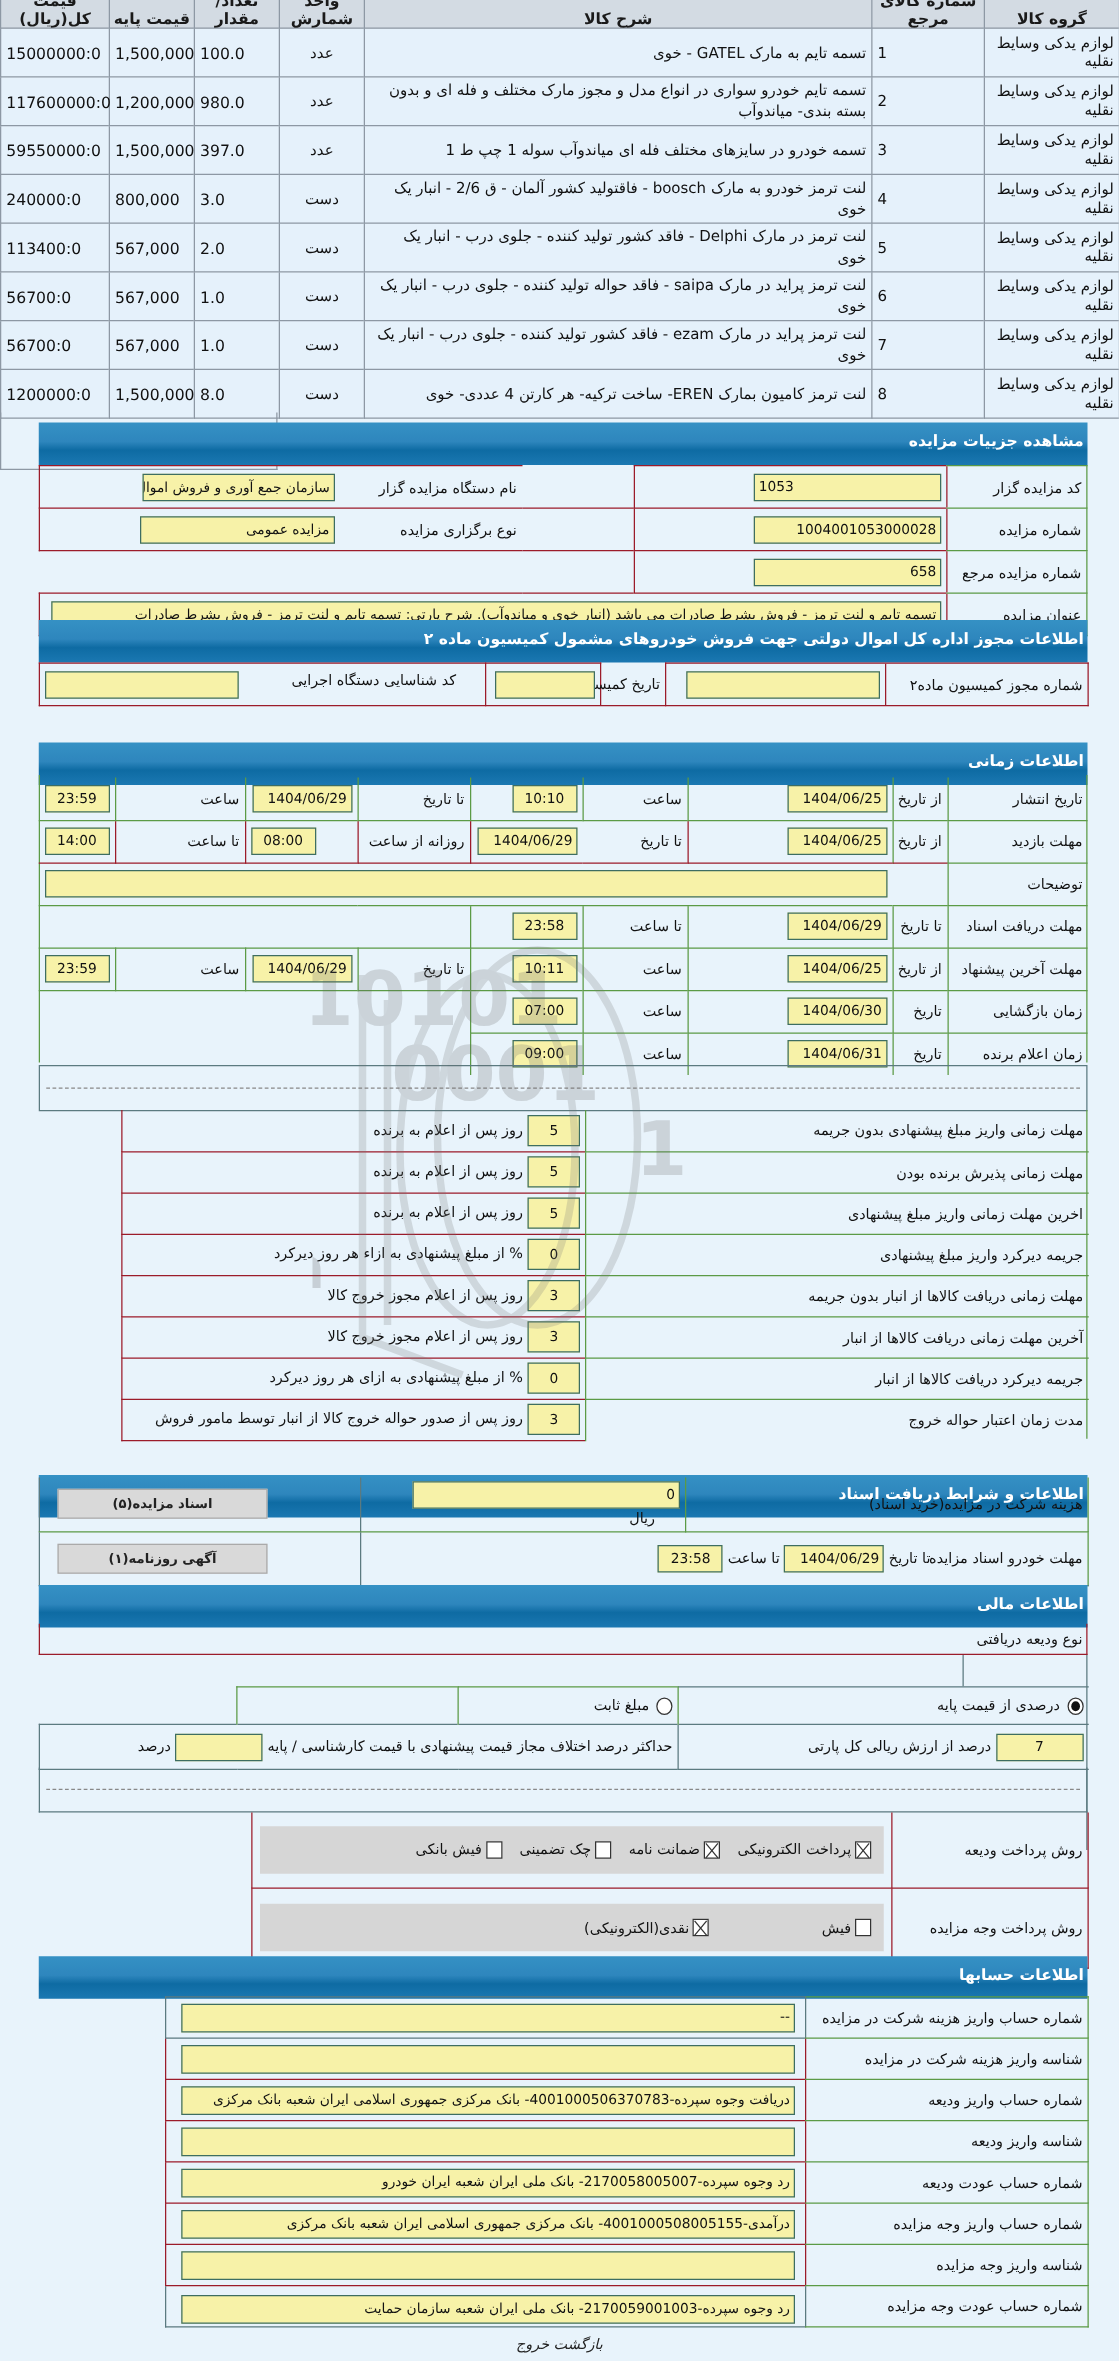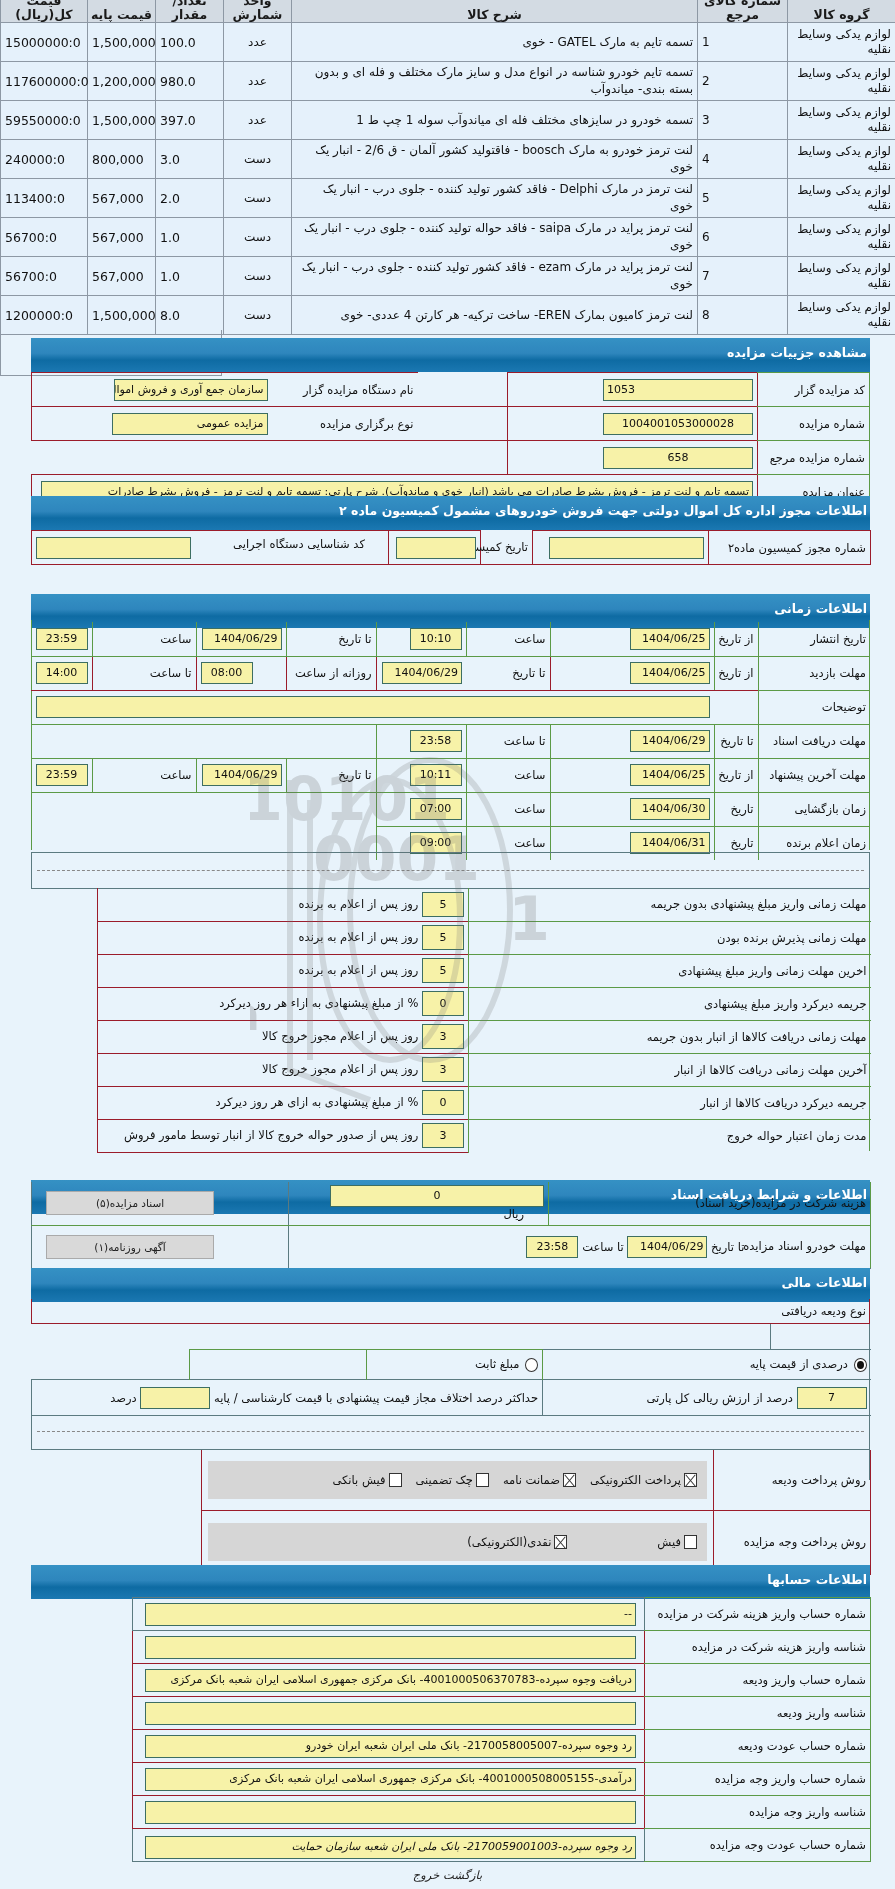--- a/index.html
+++ b/index.html
@@ -10,21 +10,21 @@
     font-family: "DejaVu Sans", sans-serif;
     font-size: 11px; color: #111;
     direction: rtl; position: relative;
   }
   .yellow {
     background: #f7f2a8; border: 1px solid #3d6e62;
     height: 22px; line-height: 20px; padding: 0 3px;
     font-size: 11px; color: #111; white-space: nowrap; overflow: hidden;
     display: inline-block; vertical-align: middle;
   }
-  .num { text-align: center; direction: ltr; }
+  .num { text-align: right; direction: ltr; }
 
   
   table.items {
     position: absolute; top: -12px; left: 0; width: 895px;
     border-collapse: collapse; table-layout: fixed;
     font-family: "DejaVu Sans", sans-serif;
   }
   table.items th {
     background: #d3dbe3; color: #1a1a1a; font-size: 12.5px; font-weight: bold;
     border: 1px solid #8d98a4; height: 34px; line-height: 14px; padding: 0 3px;
@@ -51,21 +51,21 @@
   .sec-header span { display: inline-block; padding-top: 5px; line-height: 20px; }
 
   .grid { position: absolute; border-collapse: collapse; table-layout: fixed; }
   .grid td { padding: 0 4px; vertical-align: middle; font-size: 11.5px; }
   .bg { border-color: #5b9a46 !important; }
   .br { border-color: #9b1b2a !important; }
 
   .lbl { font-size: 11.5px; white-space: nowrap; }
   .btn-gray {
     background: #d9d9d9; border: 1px solid #aaa; height: 24px; line-height: 22px;
-    text-align: center; font-size: 10.5px; color: #222; display: inline-block;
+    text-align: center; font-size: 10.5px; color: #222; display: inline-block; font-weight: bold;
   }
   .gray-panel {
     background: #d6d6d6; height: 38px; display: flex; align-items: center;
     gap: 14px; padding-right: 10px; font-size: 11.5px;
   }
   .cb {
     display: inline-block; width: 13px; height: 14px; border: 1px solid #333;
     background: #fff; vertical-align: middle; position: relative; margin-left: 3px;
   }
   .cb.x::before, .cb.x::after {
@@ -121,21 +121,21 @@
         <td class="c" style="text-align: left;">1</td>
         <td class="desc">تسمه تایم به مارک GATEL - خوی</td>
         <td class="c">عدد</td>
         <td class="n">100.0</td>
         <td class="n">1,500,000</td>
         <td class="n">15000000:0</td>
       </tr>
       <tr>
         <td class="grp">لوازم یدکی وسایط نقلیه</td>
         <td class="c" style="text-align: left;">2</td>
-        <td class="desc">تسمه تایم خودرو شناسه در انواع مدل و سایز مارک مختلف و فله ای و بدون بسته بندی- میاندوآب</td>
+        <td class="desc">تسمه تایم خودرو سواری در انواع مدل و مجوز مارک مختلف و فله ای و بدون بسته بندی- میاندوآب</td>
         <td class="c">عدد</td>
         <td class="n">980.0</td>
         <td class="n">1,200,000</td>
         <td class="n">117600000:0</td>
       </tr>
       <tr>
         <td class="grp">لوازم یدکی وسایط نقلیه</td>
         <td class="c" style="text-align: left;">3</td>
         <td class="desc">تسمه خودرو در سایزهای مختلف فله ای میاندوآب سوله 1 چپ ط 1</td>
         <td class="c">عدد</td>
@@ -530,21 +530,21 @@
       <tr style="height: 33px;">
         <td style="border-width: 1px; border-style: solid; border-color: rgb(91, 154, 70) rgb(91, 154, 70) rgb(91, 154, 70) rgb(155, 27, 42); border-image: initial;"><span class="lbl">شماره حساب واریز وجه مزایده</span></td>
         <td style="border-top: 1px solid rgb(155, 27, 42); border-right: none; border-bottom: 1px solid rgb(155, 27, 42); border-left: 1px solid rgb(155, 27, 42); border-image: initial; padding: 0px 8px 0px 12px;"><span class="yellow" style="width:100%;height:23px">درآمدی-4001000508005155- بانک مرکزی جمهوری اسلامی ایران شعبه بانک مرکزی</span></td>
       </tr>
       <tr style="height: 33px;">
         <td style="border-width: 1px; border-style: solid; border-color: rgb(91, 154, 70) rgb(91, 154, 70) rgb(91, 154, 70) rgb(155, 27, 42); border-image: initial;"><span class="lbl">شناسه واریز وجه مزایده</span></td>
         <td style="border-top: 1px solid rgb(155, 27, 42); border-right: none; border-bottom: 1px solid rgb(155, 27, 42); border-left: 1px solid rgb(155, 27, 42); border-image: initial; padding: 0px 8px 0px 12px;"><span class="yellow" style="width:100%;height:23px"></span></td>
       </tr>
       <tr style="height: 33px;">
         <td style="border-width: 1px; border-style: solid; border-color: rgb(91, 154, 70) rgb(91, 154, 70) rgb(91, 154, 70) rgb(91, 122, 128); border-image: initial;"><span class="lbl">شماره حساب عودت وجه مزایده</span></td>
-        <td style="border-top: 1px solid rgb(91, 122, 128); border-right: none; border-bottom: 1px solid rgb(91, 122, 128); border-left: 1px solid rgb(91, 122, 128); border-image: initial; padding: 4px 8px 0px 12px; font-style: italic;"><span class="yellow" style="width:100%;height:23px">رد وجوه سپرده-2170059001003- بانک ملی ایران شعبه سازمان حمایت</span></td>
+        <td style="border-top: 1px solid rgb(91, 122, 128); border-right: none; border-bottom: 1px solid rgb(91, 122, 128); border-left: 1px solid rgb(91, 122, 128); border-image: initial; padding: 4px 8px 0px 12px;"><span class="yellow" style="width:100%;height:23px">رد وجوه سپرده-2170059001003- بانک ملی ایران شعبه سازمان حمایت</span></td>
       </tr>
     </tbody>
 </table>
 
 <svg class="watermark" viewBox="0 0 390 400">
   <g fill="none" stroke="#777" stroke-width="6">
     <path d="M40 40 L40 330 L120 360"></path>
     <path d="M60 60 L60 320"></path>
     <ellipse cx="140" cy="180" rx="70" ry="140"></ellipse>
     <ellipse cx="180" cy="170" rx="80" ry="150"></ellipse>

